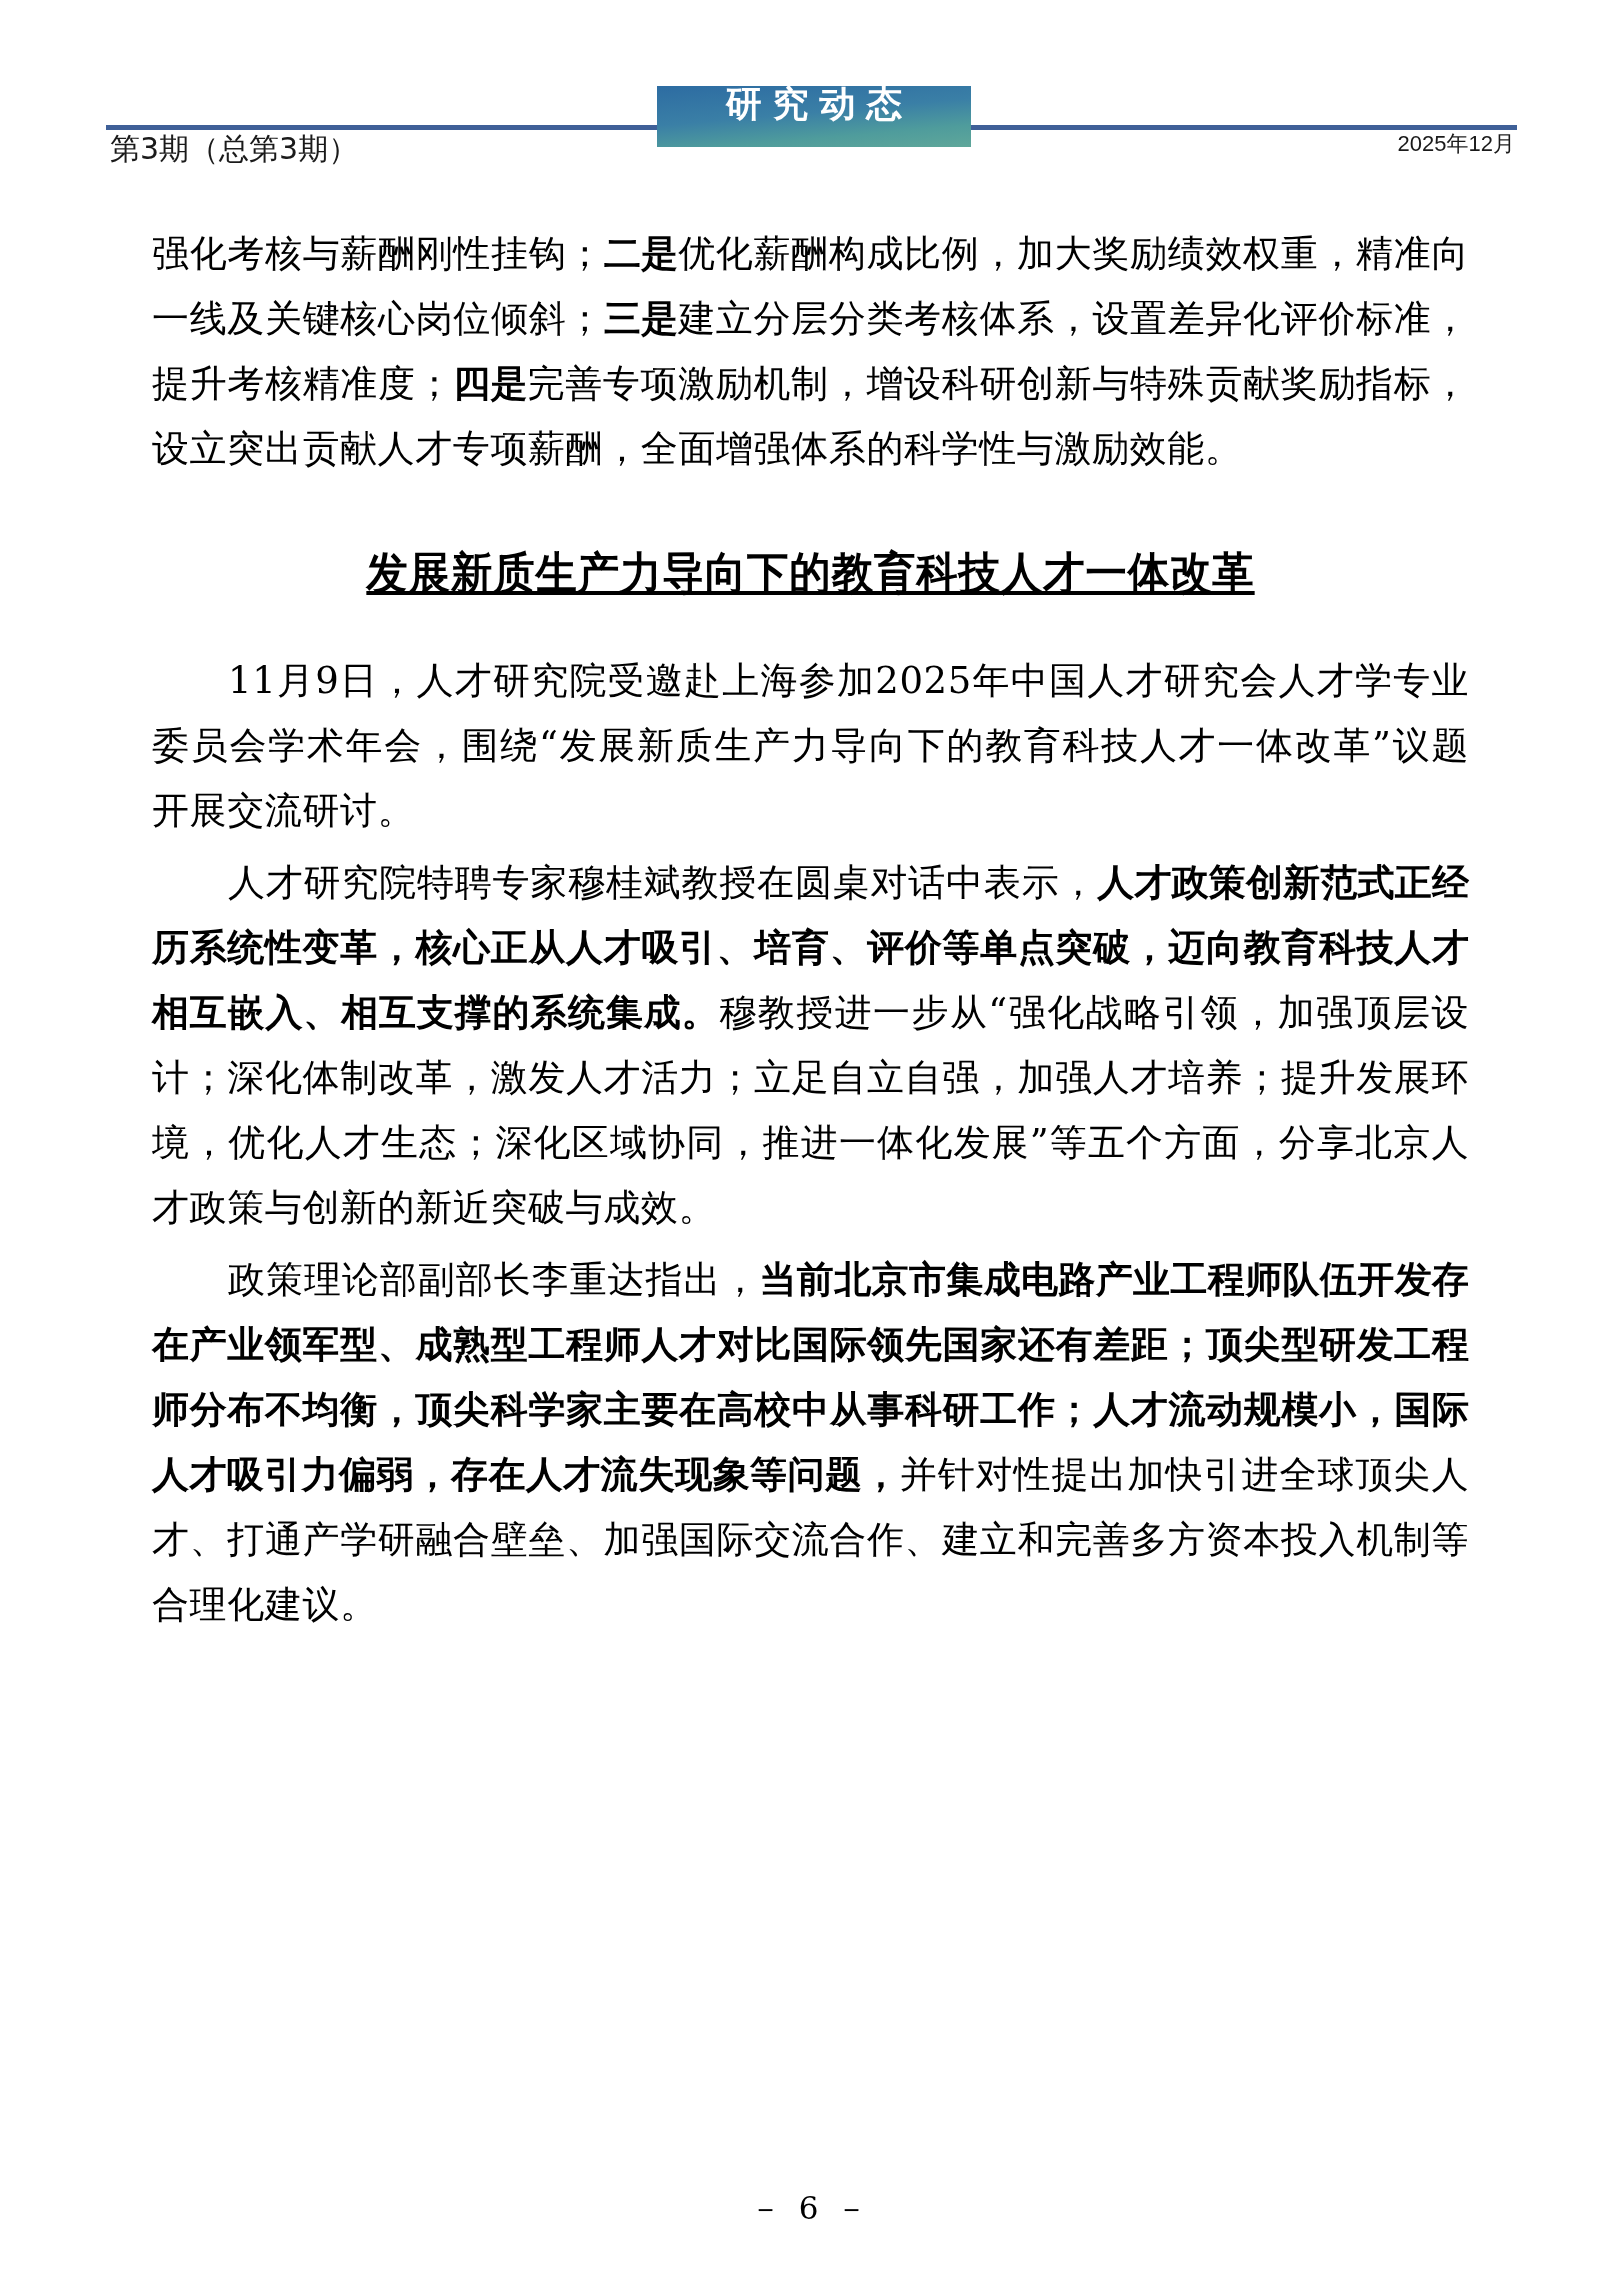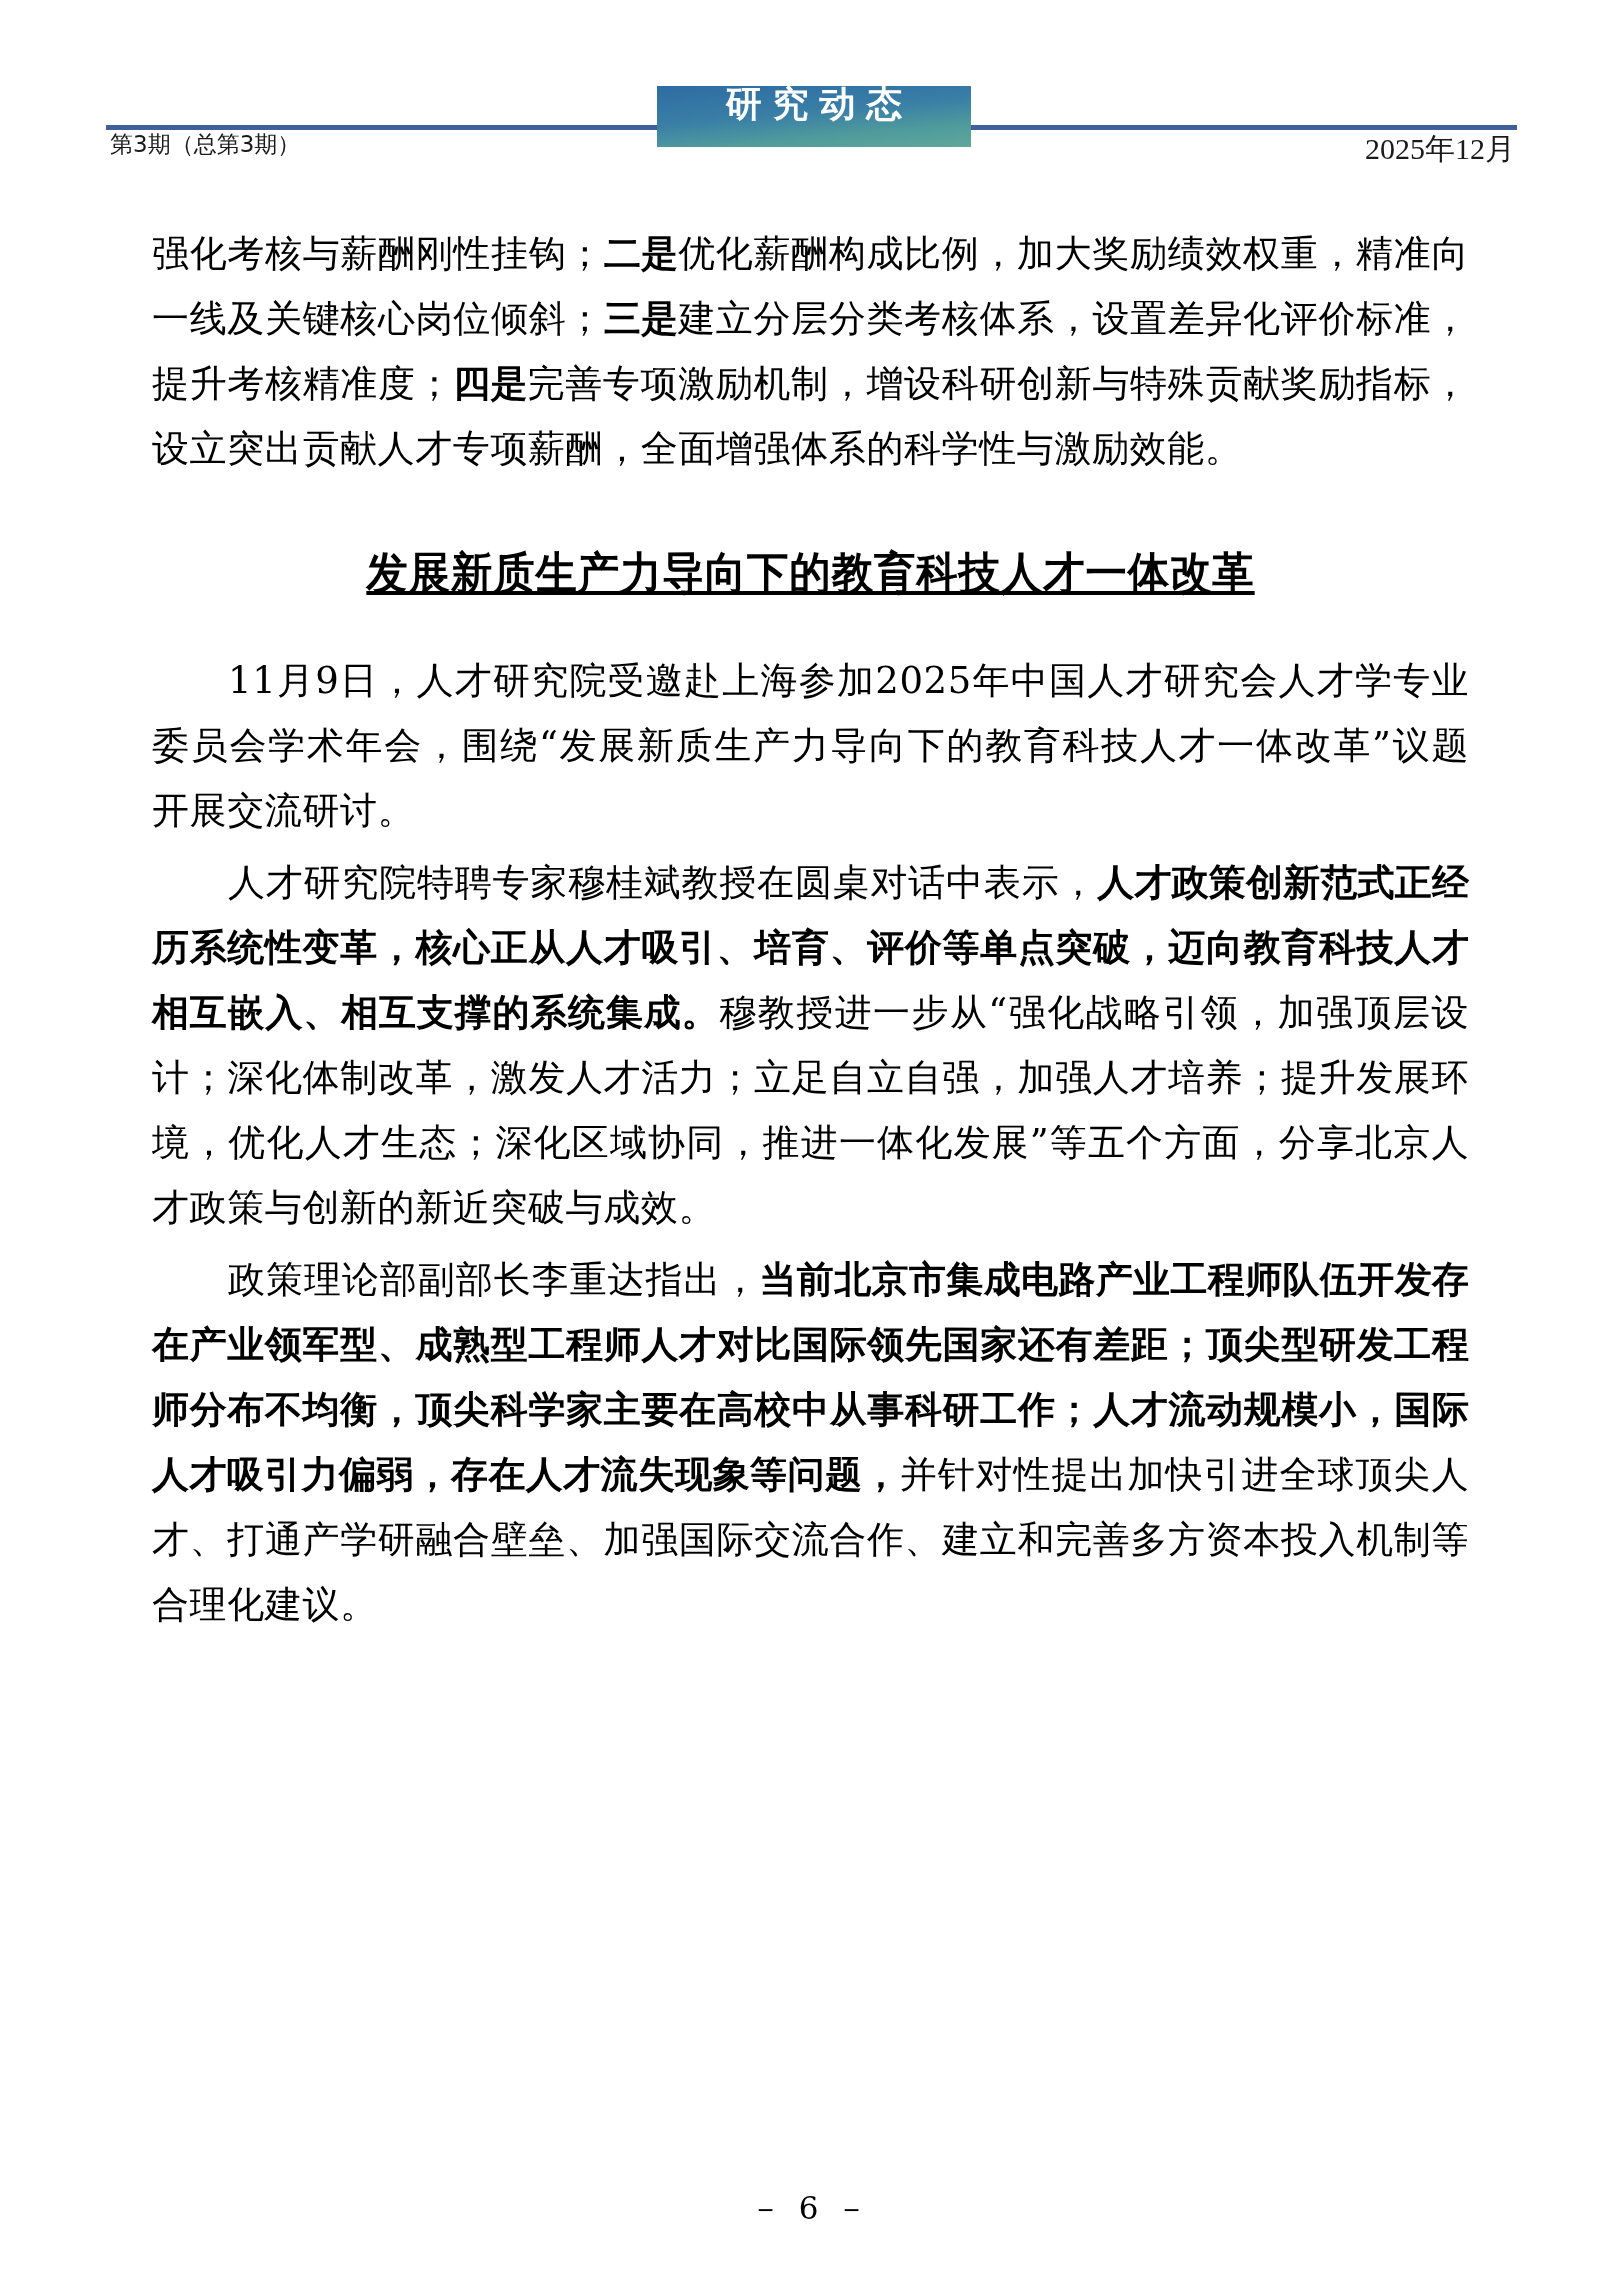--- a/index.html
+++ b/index.html
@@ -56,30 +56,30 @@
     letter-spacing: 10.8px;
     text-indent: 10.8px;
     line-height: 1;
     white-space: nowrap;
   }
   .header-issue {
     position: absolute;
     left: 110px;
     top: 129px;
     font-family: "DejaVu Sans", "Liberation Sans", sans-serif;
-    font-size: 23px;
+    font-size: 30px;
     color: #1a1a1a;
     white-space: nowrap;
   }
   .header-date {
     position: absolute;
     right: 106px;
     top: 129px;
-    font-family: Liberation Serif, serif;
-    font-size: 30px;
+    font-family: Liberation Sans, sans-serif;
+    font-size: 22px;
     color: #1a1a1a;
     white-space: nowrap;
   }
 
   
   .content {
     position: absolute;
     left: 145px;
     top: 214px;
     width: 1331px;

